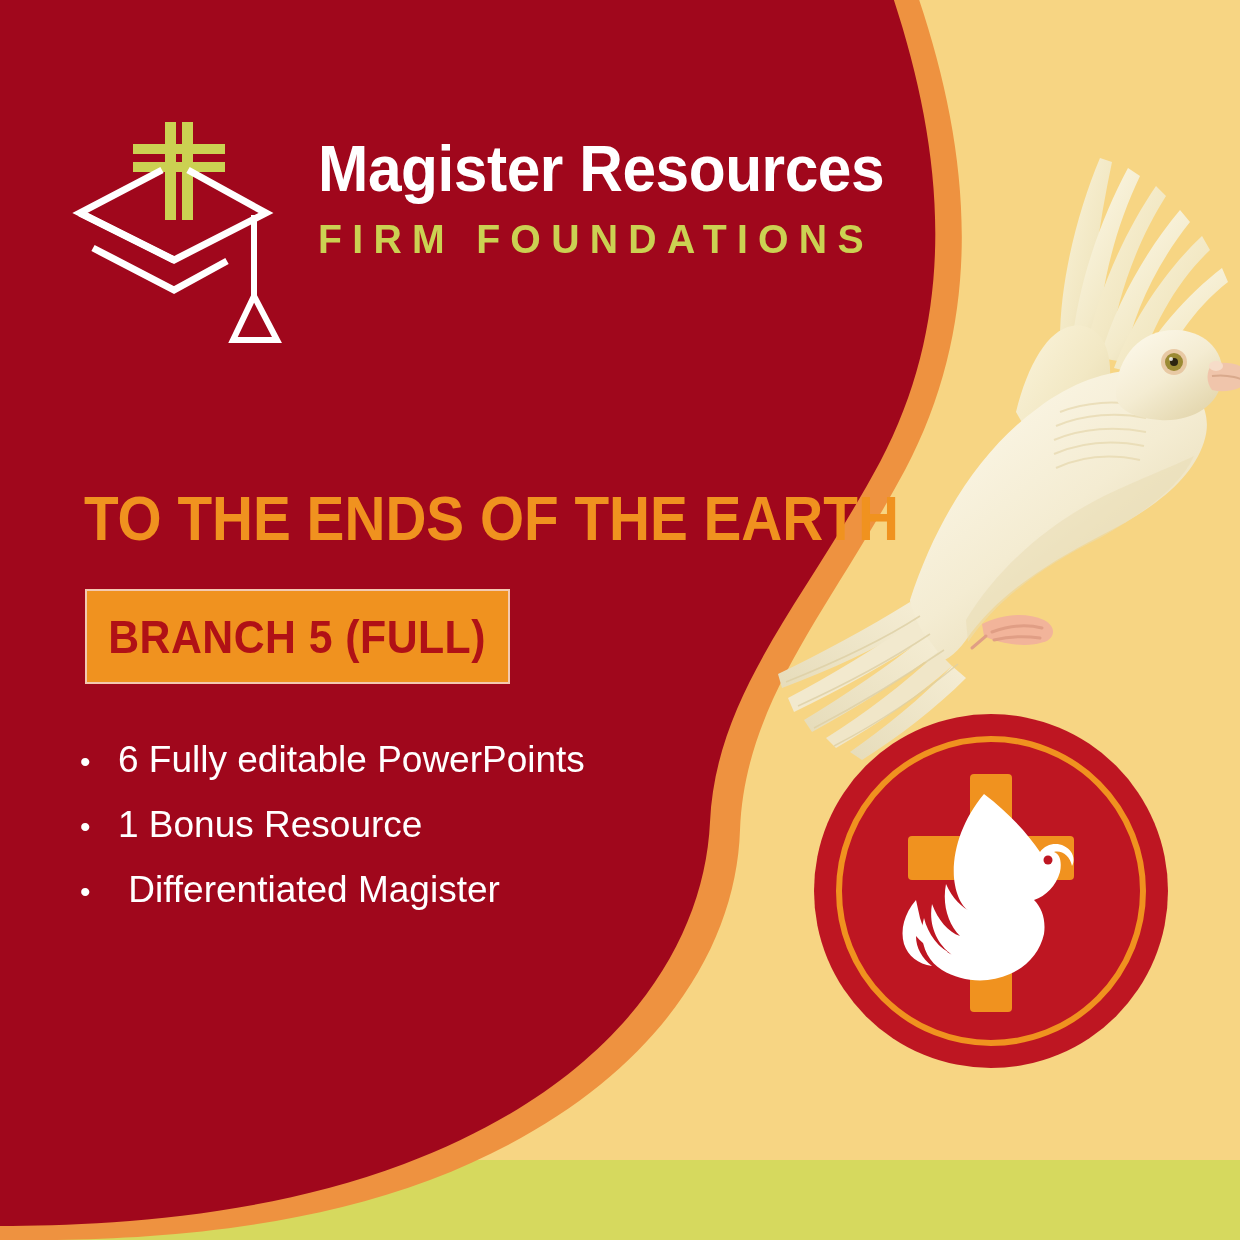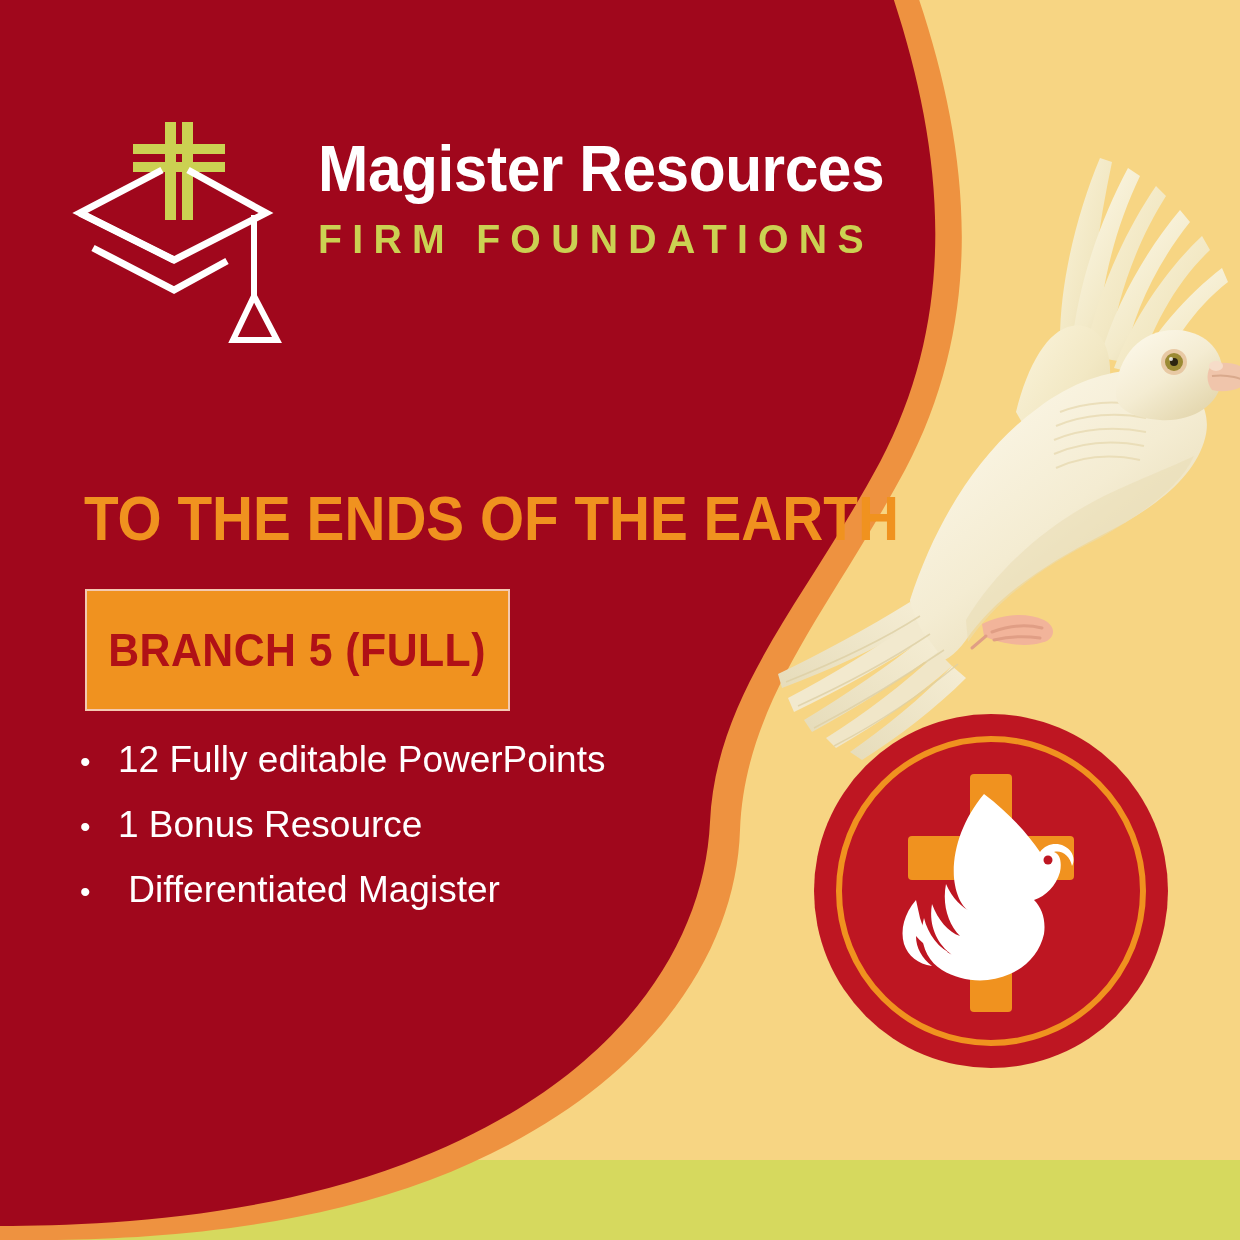--- a/index.html
+++ b/index.html
@@ -82,21 +82,21 @@
     transform: scaleX(0.9);
     transform-origin: left top;
   }
 
   
   .badge {
     position: absolute;
     left: 85px;
     top: 589px;
     width: 425px;
-    height: 122px;
+    height: 95px;
     background: #F0921F;
     border: 2px solid #F4C9B0;
     box-sizing: border-box;
     display: flex;
     align-items: center;
     justify-content: center;
   }
   .badge-label {
     font-family: "Liberation Sans Narrow", "Liberation Sans", sans-serif;
     font-weight: 700;
@@ -215,21 +215,21 @@
 
   <div class="headline">TO THE ENDS OF THE EARTH</div>
 
   <div class="badge">
     <span class="badge-label">BRANCH 5 (FULL)</span>
   </div>
 
   <div class="bullets">
     <div class="bullet-row">
       <span class="bullet-dot">•</span>
-      <span class="bullet-text">12 Fully editable PowerPoints</span>
+      <span class="bullet-text">6 Fully editable PowerPoints</span>
     </div>
     <div class="bullet-row">
       <span class="bullet-dot">•</span>
       <span class="bullet-text">1 Bonus Resource</span>
     </div>
     <div class="bullet-row">
       <span class="bullet-dot">•</span>
       <span class="bullet-text"> Differentiated Magister</span>
     </div>
   </div>

